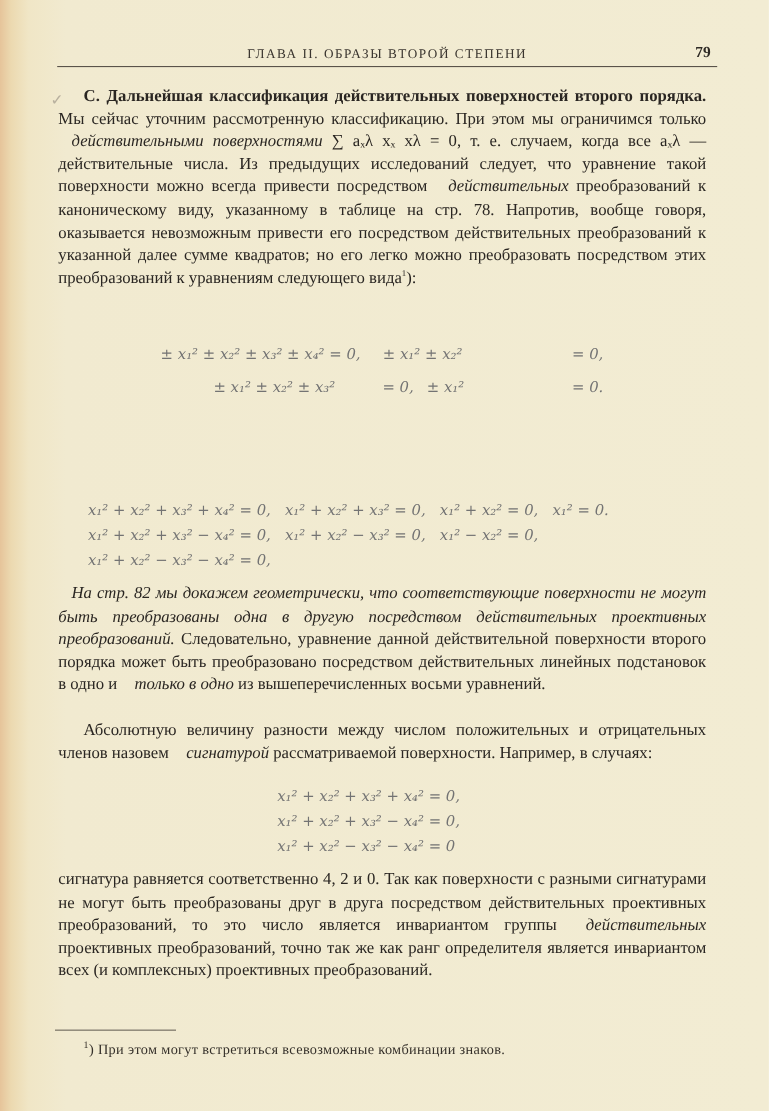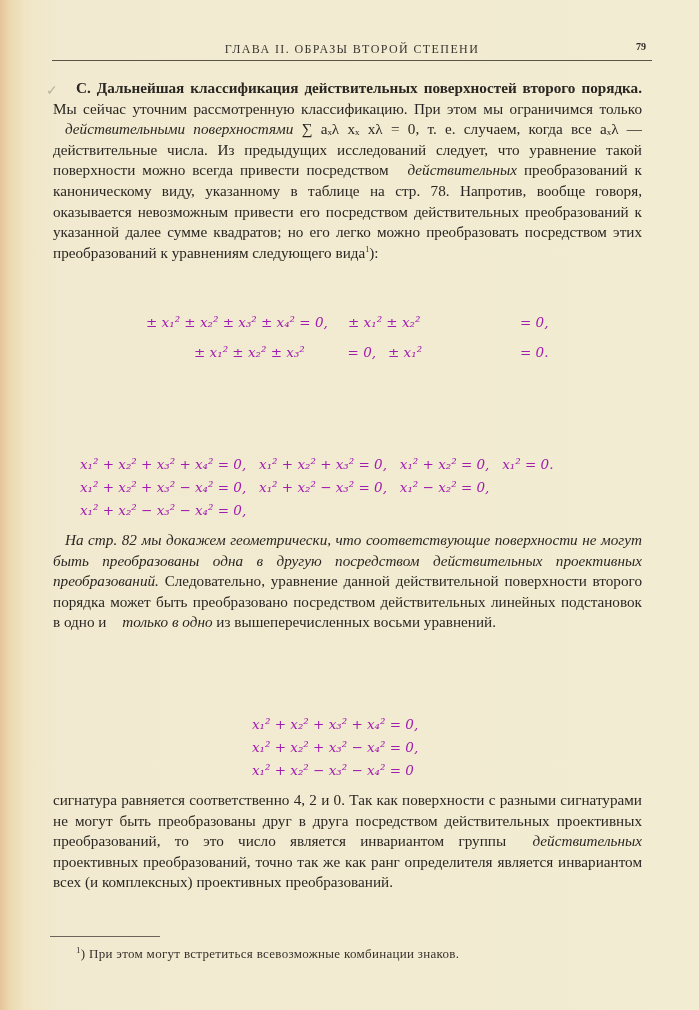--- a/index.html
+++ b/index.html
@@ -12,33 +12,33 @@
     .page { position: absolute; left: 0; top: 0; width: 699px; height: 1010px; }
     .running-head {
       position: absolute; left: 52px; top: 38px; width: 600px; height: 22px;
       border-bottom: 1px solid #5a534a;
     }
     .running-title {
       position: absolute; left: 0; right: 0; top: 4px; text-align: center;
       font-family: Liberation Serif, serif; font-size: 12px; letter-spacing: 1.4px; color: #3a352f;
     }
     .page-number {
-      position: absolute; right: 6px; top: 3px; font-size: 10px; font-weight: bold; color: #2e2a25;
+      position: absolute; right: 6px; top: 3px; font-size: 14px; font-weight: bold; color: #2e2a25;
     }
     .check-mark { position: absolute; left: 46px; top: 82px; color: #b8b09e; font-size: 14px; }
     .text-block {
       position: absolute; left: 53px; width: 589px;
       font-size: 15.2px; line-height: 20.6px; text-align: justify;
     }
     .para { margin: 0; text-indent: 23px; }
     .para.noindent { text-indent: 0; }
     .bold { font-weight: bold; }
     .ital { font-style: italic; margin-left: 12px; }
     .formula {
-      font-family: "DejaVu Serif", serif; font-style: italic; font-size: 13.5px; color: #a21caf;
+      font-family: "DejaVu Serif", serif; font-style: italic; font-size: 13.5px; color: #737373;
       white-space: pre; position: absolute;
     }
     .fn-rule { position: absolute; left: 50px; top: 936px; width: 110px; height: 1px; background: #6c655b; }
     .footnote {
       position: absolute; left: 76px; top: 945px; font-size: 13px; color: #35302a; letter-spacing: 0.3px;
     }
     .fn-mark { font-size: 9px; vertical-align: super; }
     sup.s { font-size: 8px; vertical-align: super; line-height: 0; }
   </style>
 </head>
@@ -74,20 +74,25 @@
     <div class="formula" style="left:80px; top:479px;">x₁² + x₂² + x₃² − x₄² = 0,   x₁² + x₂² − x₃² = 0,   x₁² − x₂² = 0,</div>
     <div class="formula" style="left:80px; top:502px;">x₁² + x₂² − x₃² − x₄² = 0,</div>
   </div>
 
   <div class="text-block" style="top:530px;">
     <p class="para noindent">
       <span class="ital">На стр. 82 мы докажем геометрически, что соответствующие поверхности не могут быть преобразованы одна в другую посредством действительных проективных преобразований.</span><span> Следовательно, уравнение данной действительной поверхности второго порядка может быть преобразовано посредством действительных линейных подстановок в одно и </span><span class="ital">только в одно</span><span> из вышеперечисленных восьми уравнений.</span>
     </p>
   </div>
 
+  <div class="text-block" style="top:654px;">
+    <p class="para">
+      <span>Абсолютную величину разности между числом положительных и отрицательных членов назовем </span><span class="ital">сигнатурой</span><span> рассматриваемой поверхности. Например, в случаях:</span>
+    </p>
+  </div>
 
   <div>
     <div class="formula" style="left:252px; top:716px;">x₁² + x₂² + x₃² + x₄² = 0,</div>
     <div class="formula" style="left:252px; top:739px;">x₁² + x₂² + x₃² − x₄² = 0,</div>
     <div class="formula" style="left:252px; top:762px;">x₁² + x₂² − x₃² − x₄² = 0</div>
   </div>
 
   <div class="text-block" style="top:790px;">
     <p class="para noindent">
       <span>сигнатура равняется соответственно 4, 2 и 0. Так как поверхности с разными сигнатурами не могут быть преобразованы друг в друга посредством действительных проективных преобразований, то это число является инвариантом группы </span><span class="ital">действительных</span><span> проективных преобразований, точно так же как ранг определителя является инвариантом всех (и комплексных) проективных преобразований.</span>

